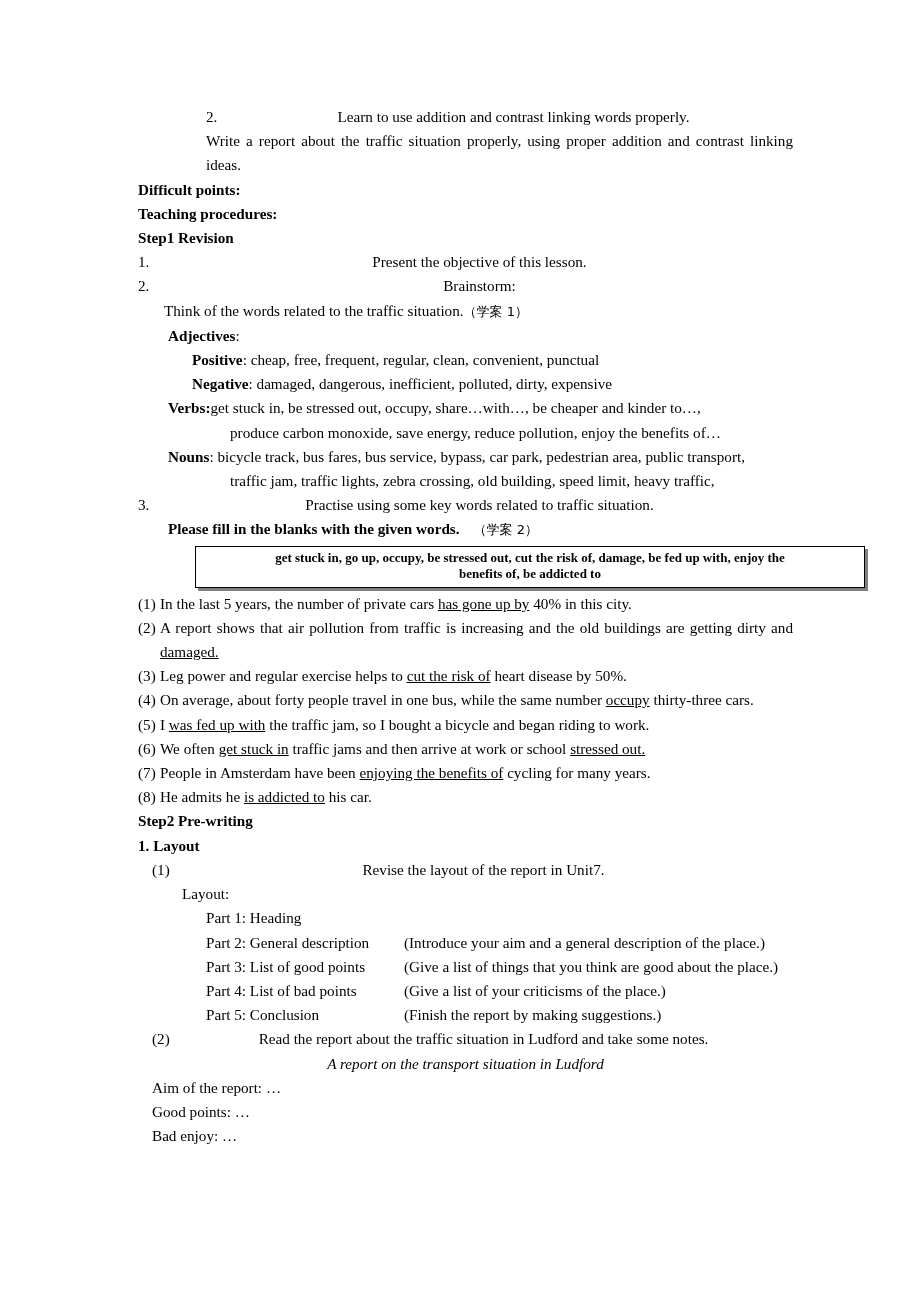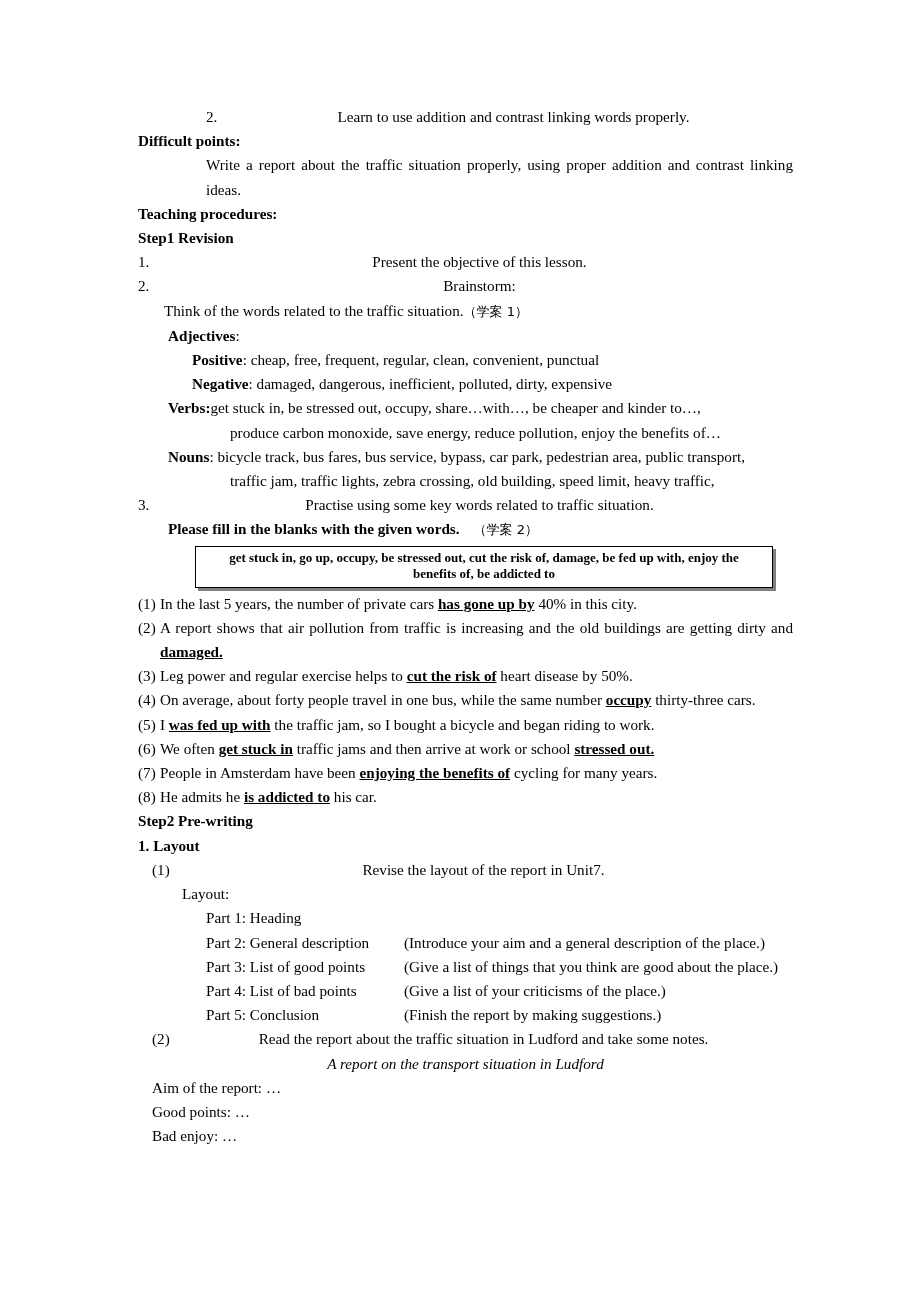--- a/index.html
+++ b/index.html
@@ -23,21 +23,21 @@
   }
   .line {
     font-size: 15.2px;
     line-height: 24.2px;
     margin: 0;
     text-align: justify;
     text-justify: inter-word;
   }
   .b { font-weight: bold; }
   .i { font-style: italic; }
-  .u { text-decoration: underline; font-weight: bold; }
+  .u { text-decoration: underline; }
   .nojust { text-align: left; }
 
   
   .ind-14 { padding-left: 14px; }
   .ind-26 { padding-left: 26px; }
   .ind-30 { padding-left: 30px; }
   .ind-44 { padding-left: 44px; }
   .ind-54 { padding-left: 54px; }
   .ind-68 { padding-left: 68px; }
   .ind-92 { padding-left: 92px; }
@@ -87,21 +87,21 @@
     padding-left: 57px;
     padding-right: 0px;
   }
   .wordbank {
     position: relative;
     border: 1.2px solid #000000;
     box-shadow: 3px 3px 0 0 #808080;
     background: #ffffff;
     padding: 3px 8px 4px 8px;
     box-sizing: border-box;
-    width: 578px;
+    width: 670px;
   }
   .wordbank p {
     margin: 0;
     font-weight: bold;
     font-size: 13px;
     line-height: 16.5px;
     text-align: center;
   }
   .center { text-align: center; }
 
@@ -111,22 +111,22 @@
 </head>
 <body>
 
 <div class="page">
 
   <div class="numrow ind-68">
     <span class="num">2.</span>
     <span class="body nojust">Learn to use addition and contrast linking words properly.</span>
   </div>
 
+  <p class="line ind-68">Write a report about the traffic situation properly, using proper addition and contrast linking ideas.</p>
   <p class="line b nojust">Difficult points:</p>
-  <p class="line ind-68">Write a report about the traffic situation properly, using proper addition and contrast linking ideas.</p>
 
   <p class="line b nojust">Teaching procedures:</p>
 
   <p class="line b nojust">Step1 Revision</p>
 
   <div class="numrow">
     <span class="num">1.</span>
     <span class="body nojust">Present the objective of this lesson.</span>
   </div>
 

